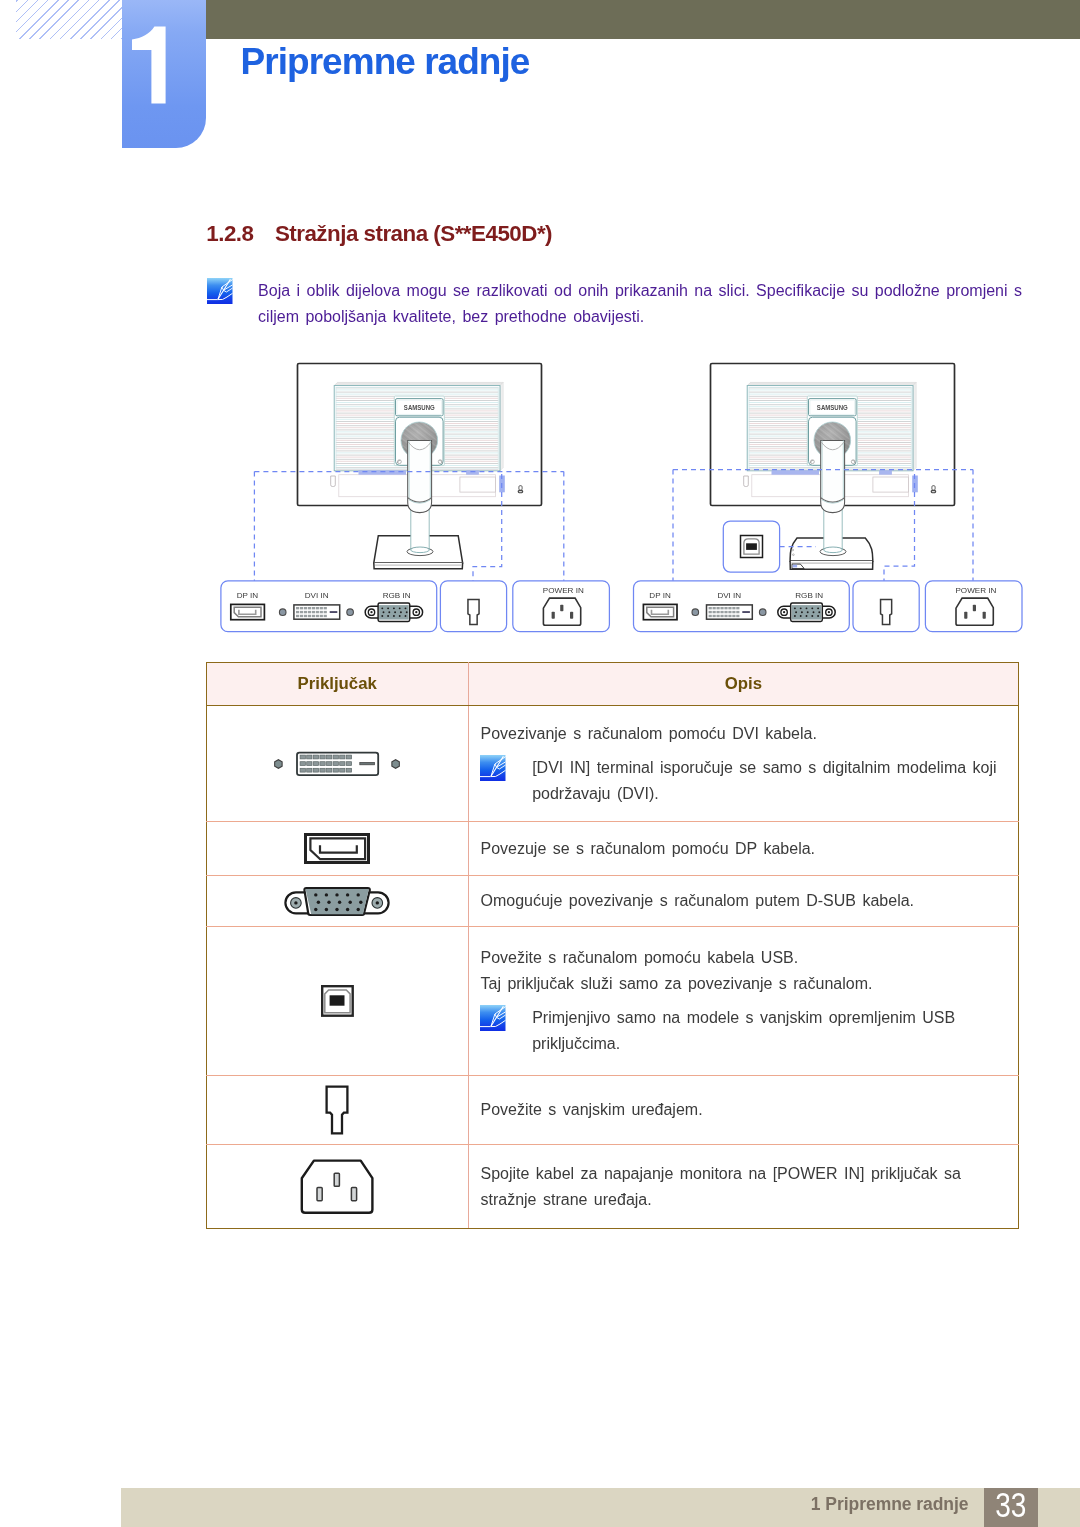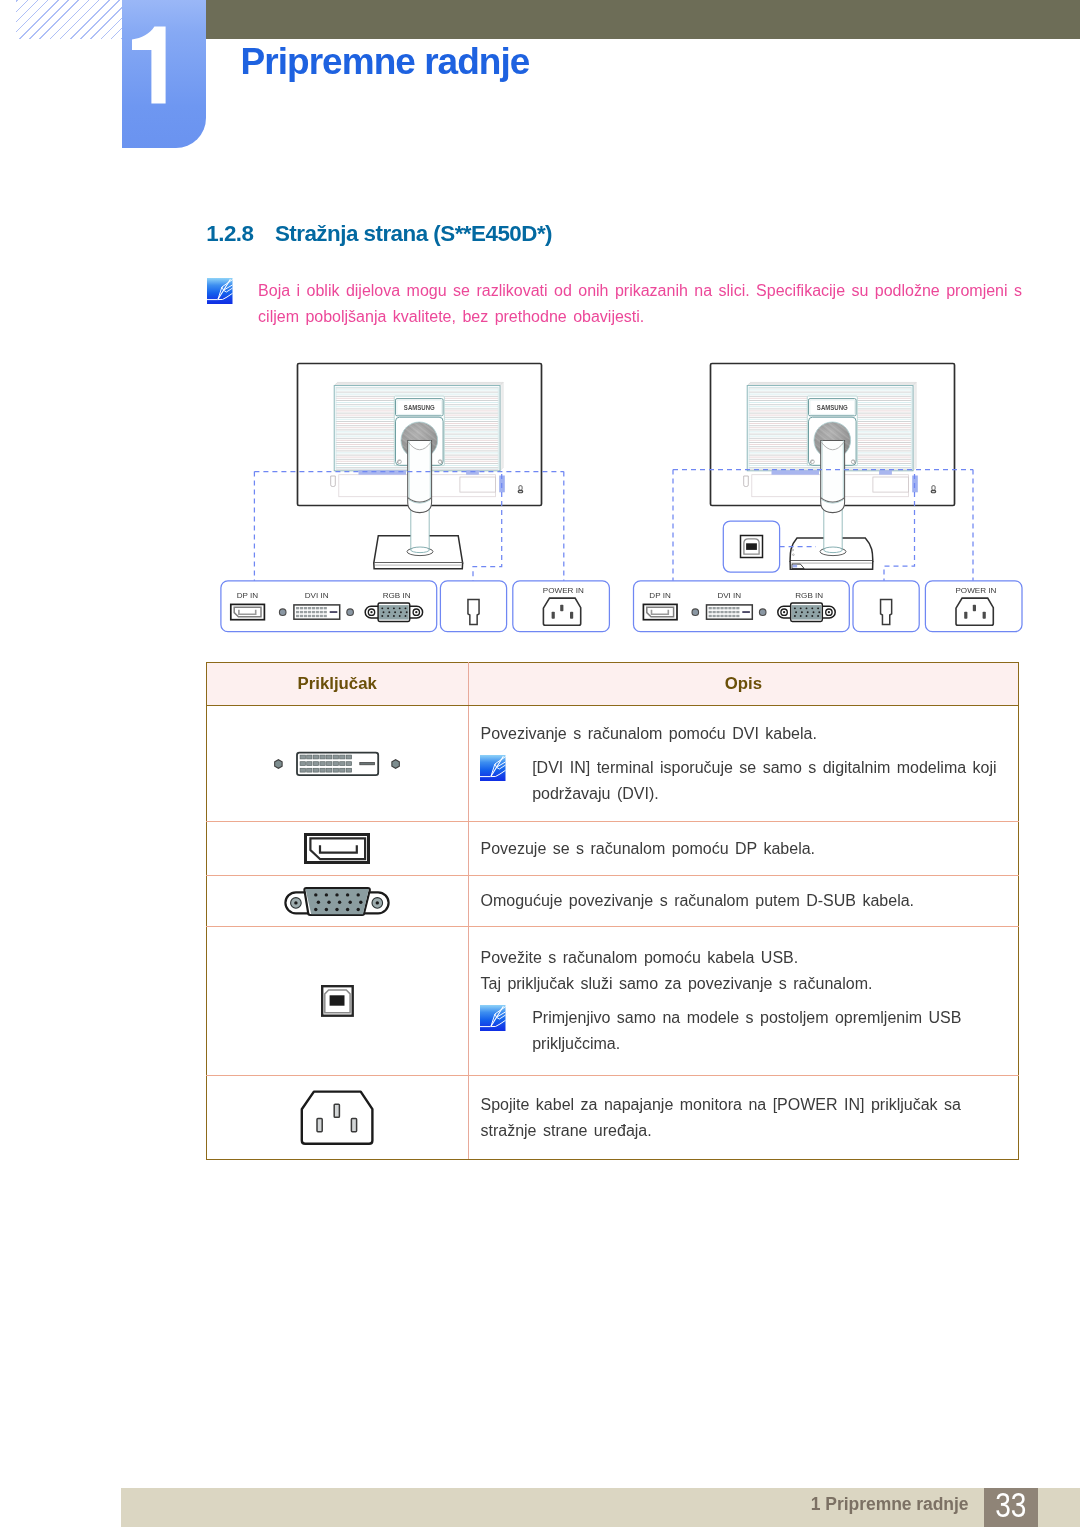--- a/index.html
+++ b/index.html
@@ -15,28 +15,28 @@
   .olive{position:absolute;left:190px;top:0;width:890px;height:39px;background:#6d6d57;}
   .chaptab{position:absolute;left:106px;top:0;width:84px;height:148px;
     background:linear-gradient(180deg,#9ab7f7 0%,#86a9f4 22%,#6e97f1 72%,#6a93f0 100%);
     border-bottom-right-radius:30px;}
   .chapnum{position:absolute;left:0;top:0;width:84px;height:148px;}
   .chapnum svg{position:absolute;left:0;top:0;}
   .chaptitle{position:absolute;left:224.6px;top:40.7px;font-size:37px;font-weight:700;
     color:#1e62e0;letter-spacing:-.97px;}
 
   
-  .sec{position:absolute;left:190.3px;top:221.3px;font-size:22.4px;font-weight:700;color:#0369a1;
+  .sec{position:absolute;left:190.3px;top:221.3px;font-size:22.4px;font-weight:700;color:#7f1d1d;
        letter-spacing:-.52px;}
   .sec .num{display:inline-block;width:68.6px;}
 
   
   .note{position:absolute;display:flex;}
   .note .ico{flex:0 0 auto;width:25.5px;height:26px;}
-  .note .txt{font-size:16px;line-height:26px;color:#ec4899;word-spacing:2px;}
+  .note .txt{font-size:16px;line-height:26px;color:#4c1d95;word-spacing:2px;}
   #topnote{left:191.4px;top:277.5px;width:840px;}
   #topnote .txt{margin-left:25.2px;width:785px;flex:0 0 auto;}
 
   
   .tbl{position:absolute;left:189.7px;top:662.2px;width:813.3px;border-collapse:collapse;
        table-layout:fixed;padding-left:34px;}
   .tbl td,.tbl th{padding:0;vertical-align:middle;border:0;}
   .tbl thead th{background:#fdf0ef;color:#6b5009;font-size:16.8px;font-weight:700;
     height:42px;border-top:1.4px solid #8d6a1a;border-bottom:1.4px solid #8d6a1a;
     line-height:36px;vertical-align:middle;}
@@ -598,21 +598,33 @@
                   <rect width="25.5" height="26" fill="url(#pg)"></rect>
                   <path d="M11.0 21.2 L23.4 1.2" fill="none" stroke="#ffffff" stroke-width="1.1"></path>
                   <path d="M14.9 9.0 L25.5 1.6" fill="none" stroke="#ffffff" stroke-width=".95"></path>
                   <path d="M16.8 12.1 L25.5 6.9" fill="none" stroke="#ffffff" stroke-width=".95"></path>
                   <path d="M11.0 21.2 L14.9 9.0" fill="none" stroke="#ffffff" stroke-width=".95"></path>
                   <path d="M14.9 9.0 Q16.0 13.2 19.4 14.0" fill="none" stroke="#ffffff" stroke-width=".9"></path>
                   <path d="M19.4 14.0 L25.5 10.1" fill="none" stroke="#ffffff" stroke-width=".9"></path>
                   <path d="M0 21.6 L10.6 21.6" fill="none" stroke="#ffffff" stroke-width="1.0"></path>
                   <path d="M10.6 21.6 Q16.0 22.6 20.0 19.0 L25.5 15.3" fill="none" stroke="#ffffff" stroke-width="1.0"></path>
                 </svg></span>
-              <span class="txt">Primjenjivo samo na modele s postoljem opremljenim USB priključcima.</span>
+              <span class="txt">Primjenjivo samo na modele s vanjskim opremljenim USB priključcima.</span>
+            </div>
+          </td>
+        </tr>
+        <tr>
+          <td class="c1" style="height: 68.3px;">
+            <svg width="24" height="50" viewBox="0 0 24 50" class="pico">
+              <path d="M1.6 1.6 H22.4 V27.7 h-3.5 l-1.9 2.1 V48.4 H7 V29.8 L5.1 27.7 H1.6 Z" fill="#ffffff" stroke="#1d1d1d" stroke-width="2.3" stroke-linejoin="miter"></path>
+            </svg>
+          </td>
+          <td class="c2">
+            <div class="desc">
+              <p>Povežite s vanjskim uređajem.</p>
             </div>
           </td>
         </tr>
         <tr class="last">
           <td class="c1" style="height: 83px;">
             <svg width="74" height="56" viewBox="0 0 74 56" class="pico">
               <path d="M13.9 1.6 H60.7 L72.4 19.2 V50.5 q0 3.3 -3.3 3.3 H5.1 q-3.3 0 -3.3 -3.3 V19.2 Z" fill="#ffffff" stroke="#1b1b1b" stroke-width="2.4" stroke-linejoin="round"></path>
               <rect x="34.2" y="14.2" width="5.2" height="13.1" rx="0.9" fill="#d3d6d7" stroke="#3a3a3a" stroke-width="1.5"></rect>
               <rect x="17" y="28.6" width="5.2" height="13.1" rx="0.9" fill="#d3d6d7" stroke="#3a3a3a" stroke-width="1.5"></rect>
               <rect x="51.4" y="28.6" width="5.2" height="13.1" rx="0.9" fill="#d3d6d7" stroke="#3a3a3a" stroke-width="1.5"></rect>

